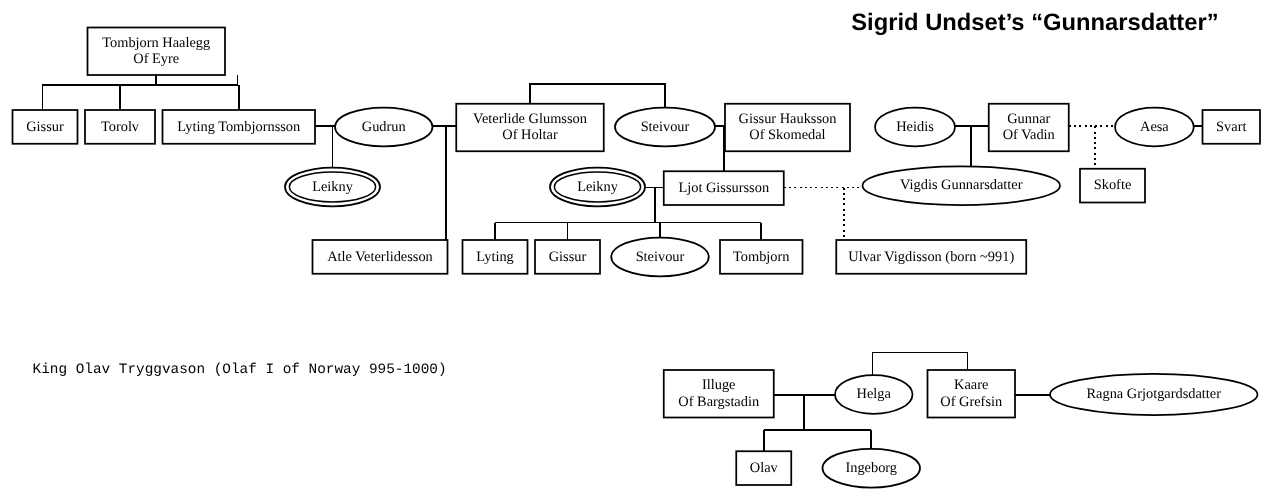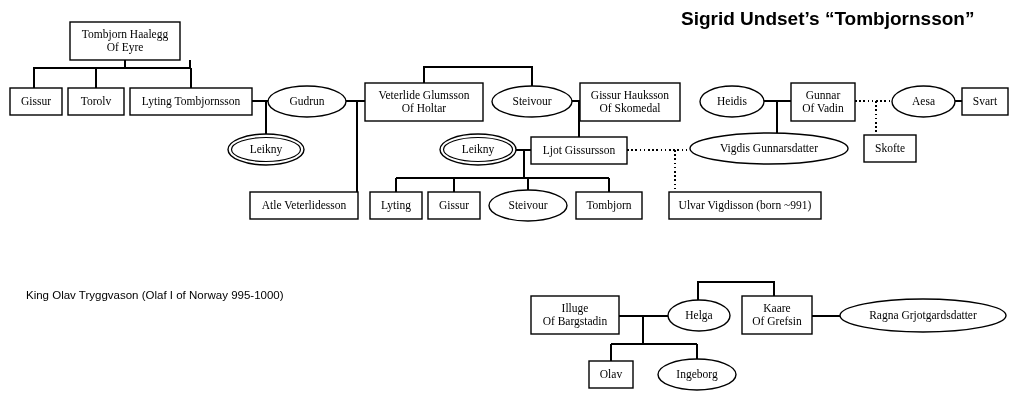--- a/index.html
+++ b/index.html
@@ -57,21 +57,21 @@
   .diagram-title {
     position: absolute;
     font-family: "Liberation Sans", "DejaVu Sans", sans-serif;
     font-weight: bold;
     font-size: 19px;
     color: #000000;
     white-space: nowrap;
   }
   .note-text {
     position: absolute;
-    font-family: Liberation Sans, sans-serif;
+    font-family: Liberation Mono, monospace;
     font-size: 11.5px;
     color: #000000;
     white-space: nowrap;
   }
 </style>
 </head>
 <body>
 
 <div id="canvas">
 
@@ -225,17 +225,17 @@
           <rect x="589" y="361" width="44" height="27" class="node-shape"></rect>
           <text x="611" y="374.5" class="node-label"><tspan x="611">Olav</tspan></text>
         </g>
         <g>
           <ellipse cx="697" cy="374.5" rx="39" ry="15.5" class="node-shape"></ellipse>
           <text x="697" y="374.5" class="node-label"><tspan x="697">Ingeborg</tspan></text>
         </g>
       </g>
   </svg>
 
-  <div class="diagram-title" style="left: 681px; top: 8px;">Sigrid Undset’s “Tombjornsson”</div>
+  <div class="diagram-title" style="left: 681px; top: 8px;">Sigrid Undset’s “Gunnarsdatter”</div>
 
   <div class="note-text" style="left: 26px; top: 289px;">King Olav Tryggvason (Olaf I of Norway 995-1000)</div>
 
 </div>
 
 </body></html>

